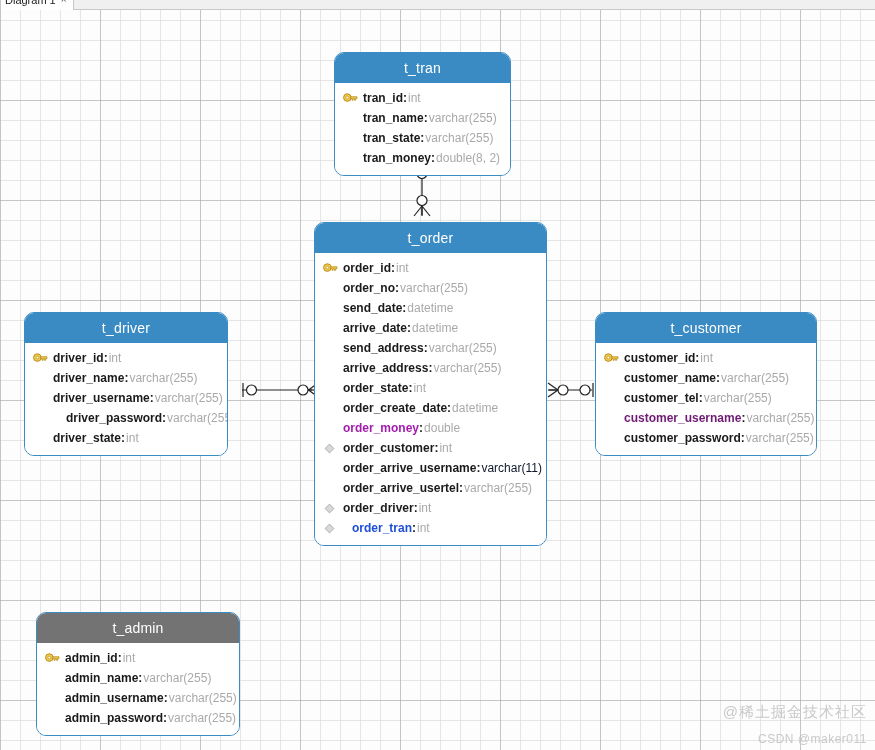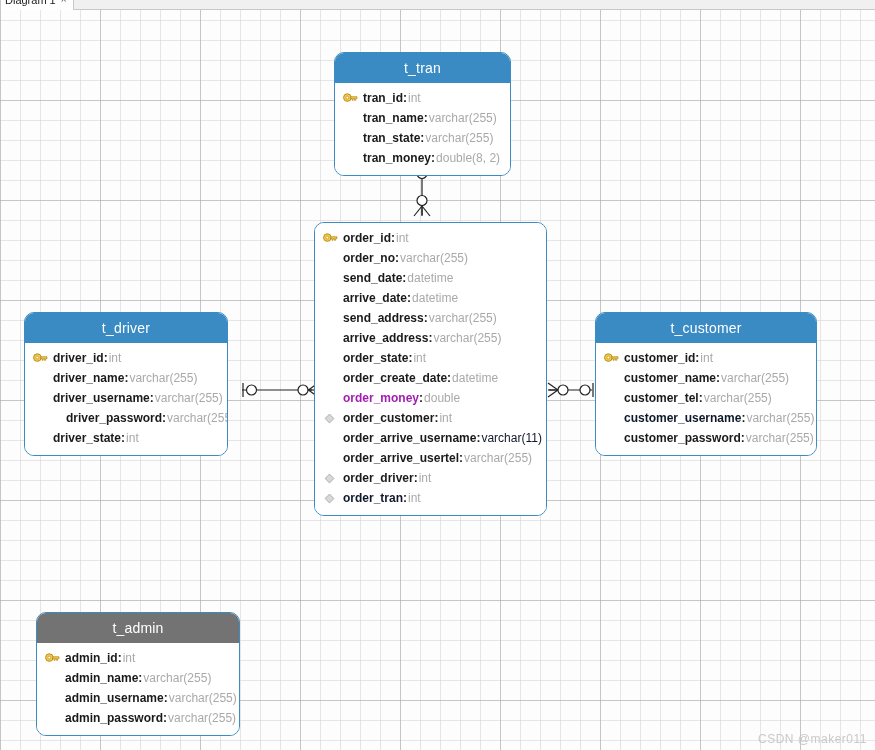--- a/index.html
+++ b/index.html
@@ -268,20 +268,21 @@
               <span class="field-icon">
                 <span class="icn-blank"></span>
               </span>
               <span class="field-name" style="color: rgb(26, 26, 26);">tran_money</span>
               <span class="colon" style="color: rgb(26, 26, 26);">:</span>
               <span class="field-type" style="color: rgb(169, 169, 169);"> double(8, 2)</span>
             </div>
           </div>
         </div>
         <div class="entity" style="left: 314px; top: 212px; width: 233px; border-color: rgb(60, 140, 196);">
+          <div class="entity-header" style="background: rgb(58, 138, 196);">t_order</div>
           <div class="entity-body">
             <div class="field-row">
               <span class="field-icon">
                 <svg class="icn-key" viewBox="0 0 16 14">
                   <circle cx="4.6" cy="6" r="4.1" fill="#f2c94c" stroke="#b58b18" stroke-width="1"></circle>
                   <circle cx="4.6" cy="6" r="1.5" fill="#fffbe8" stroke="#b58b18" stroke-width="0.7"></circle>
                   <path d="M8.3 5.1 L15 5.1 L15 7.1 L13.6 7.1 L13.6 8.9 L12.2 8.9 L12.2 7.1 L10.8 7.1 L10.8 8.9 L9.6 8.9 L9.6 7.1 L8.3 7.1 Z" fill="#f2c94c" stroke="#b58b18" stroke-width="0.8" stroke-linejoin="round"></path>
                 </svg>
               </span>
               <span class="field-name" style="color: rgb(26, 26, 26);">order_id</span>
@@ -387,21 +388,21 @@
               <span class="field-name" style="color: rgb(26, 26, 26);">order_driver</span>
               <span class="colon" style="color: rgb(26, 26, 26);">:</span>
               <span class="field-type" style="color: rgb(169, 169, 169);"> int</span>
             </div>
             <div class="field-row">
               <span class="field-icon">
                 <svg class="icn-diamond" viewBox="0 0 12 12">
                   <path d="M6 1.2 L10.8 6 L6 10.8 L1.2 6 Z" fill="#d8d8d8" stroke="#a8a8a8" stroke-width="1"></path>
                 </svg>
               </span>
-              <span class="field-name" style="color: #0f172a;">order_tran</span>
+              <span class="field-name" style="color: #1d4ed8; margin-left: 9px;">order_tran</span>
               <span class="colon" style="color: rgb(26, 26, 26);">:</span>
               <span class="field-type" style="color: rgb(169, 169, 169);"> int</span>
             </div>
           </div>
         </div>
         <div class="entity" style="left: 24px; top: 302px; width: 204px; border-color: rgb(60, 140, 196);">
           <div class="entity-header" style="background: rgb(58, 138, 196);">t_driver</div>
           <div class="entity-body">
             <div class="field-row">
               <span class="field-icon">
@@ -477,21 +478,21 @@
                 <span class="icn-blank"></span>
               </span>
               <span class="field-name" style="color: rgb(26, 26, 26);">customer_tel</span>
               <span class="colon" style="color: rgb(26, 26, 26);">:</span>
               <span class="field-type" style="color: rgb(169, 169, 169);"> varchar(255)</span>
             </div>
             <div class="field-row">
               <span class="field-icon">
                 <span class="icn-blank"></span>
               </span>
-              <span class="field-name" style="color: #0f172a;">customer_username</span>
+              <span class="field-name" style="color: #701a75;">customer_username</span>
               <span class="colon" style="color: rgb(26, 26, 26);">:</span>
               <span class="field-type" style="color: rgb(169, 169, 169);"> varchar(255)</span>
             </div>
             <div class="field-row">
               <span class="field-icon">
                 <span class="icn-blank"></span>
               </span>
               <span class="field-name" style="color: rgb(26, 26, 26);">customer_password</span>
               <span class="colon" style="color: rgb(26, 26, 26);">:</span>
               <span class="field-type" style="color: rgb(169, 169, 169);"> varchar(255)</span>
@@ -535,17 +536,18 @@
               </span>
               <span class="field-name" style="color: rgb(26, 26, 26);">admin_password</span>
               <span class="colon" style="color: rgb(26, 26, 26);">:</span>
               <span class="field-type" style="color: rgb(169, 169, 169);"> varchar(255)</span>
             </div>
           </div>
         </div>
       </div>
 
     <div id="watermark">
+      <div class="wm-main">@稀土掘金技术社区</div>
       <div class="wm-sub">CSDN @maker011</div>
     </div>
 
   </div>
 </div>
 
 </body></html>

